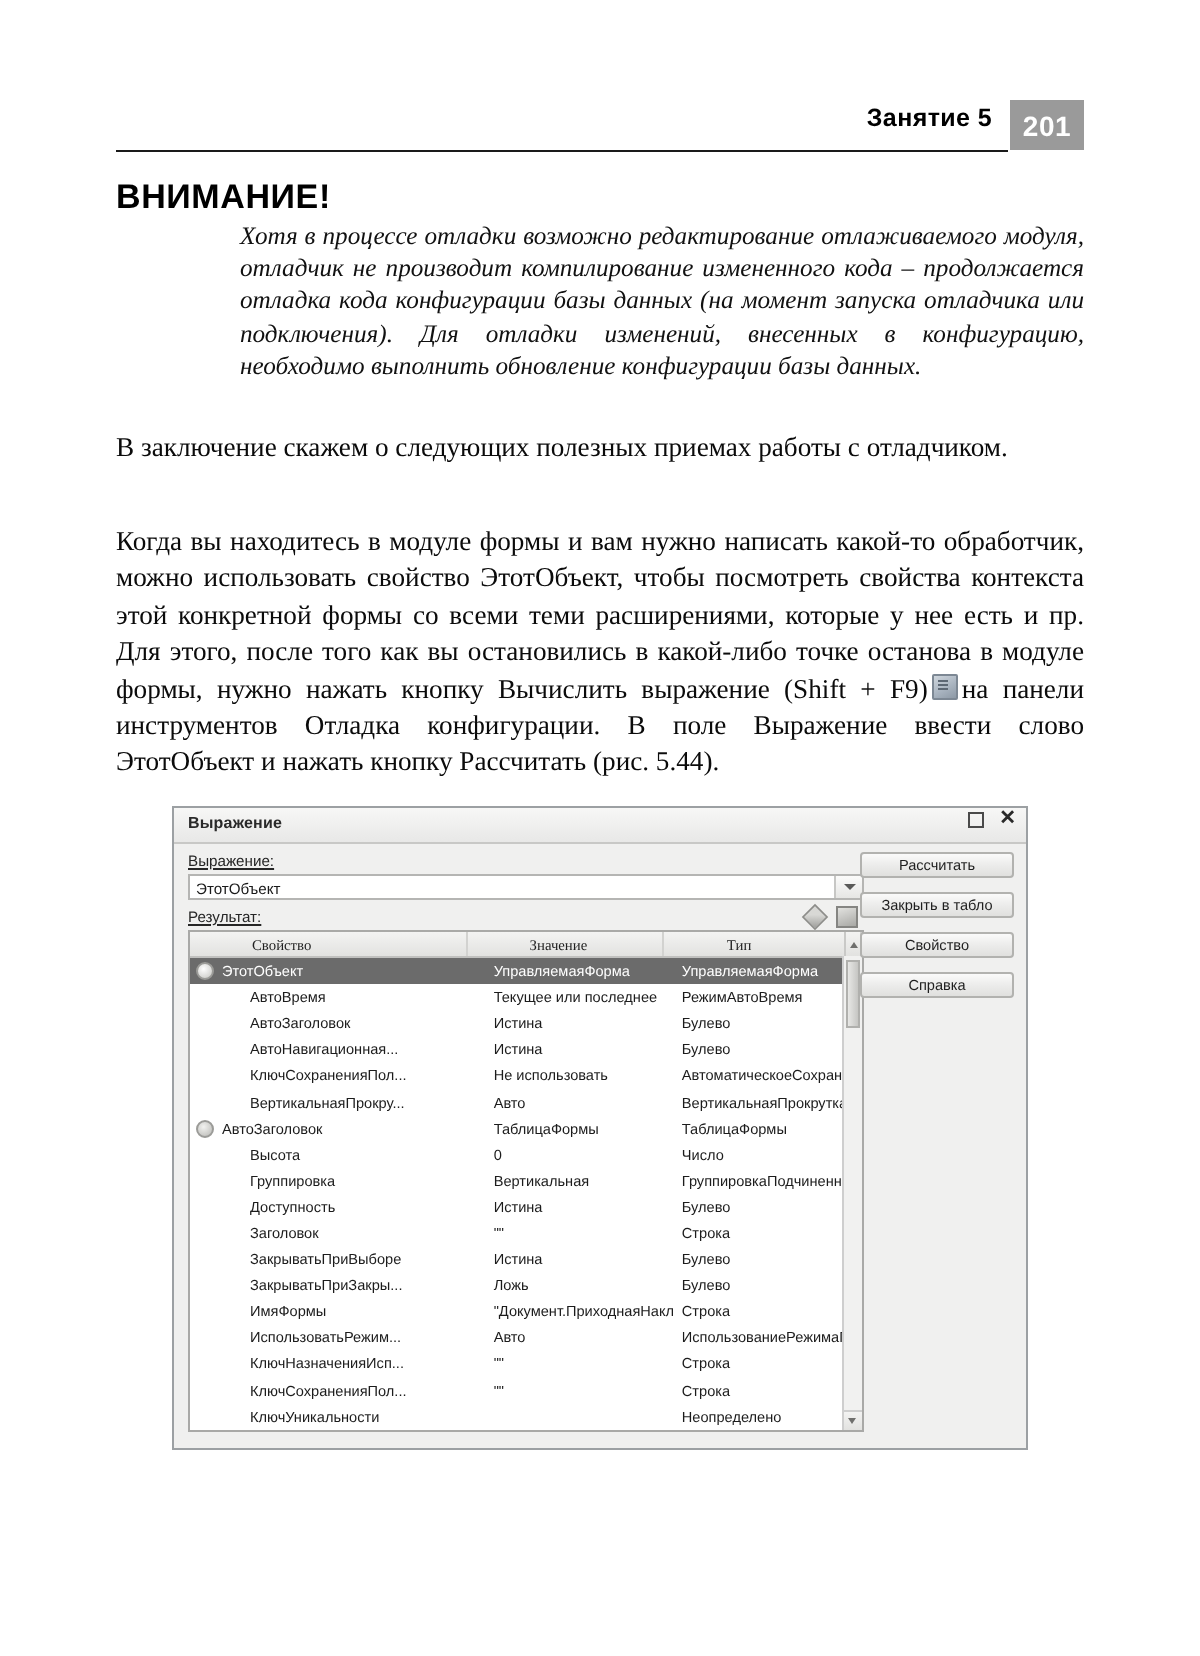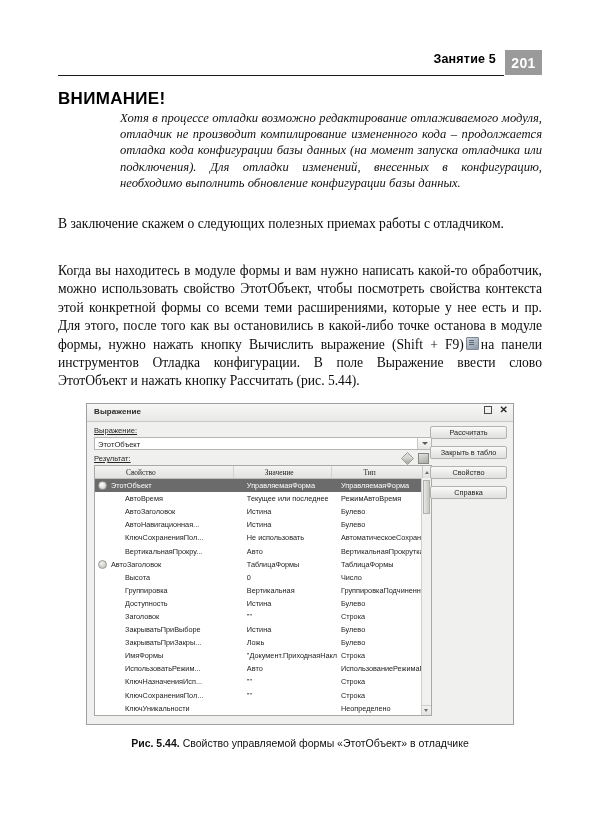--- a/index.html
+++ b/index.html
@@ -611,18 +611,14 @@
       <div class="side-buttons" id="side-buttons">
           <div class="dlg-button">Рассчитать</div>
           <div class="dlg-button">Закрыть в табло</div>
           <div class="dlg-button">Свойство</div>
           <div class="dlg-button">Справка</div>
         </div>
 
     </div>
   </div>
 
-  <div class="caption">
-    <b>Рис. 5.44.</b>
-    <span>Свойство управляемой формы «ЭтотОбъект» в отладчике</span>
-  </div>
 
 </div>
 
 </body></html>

